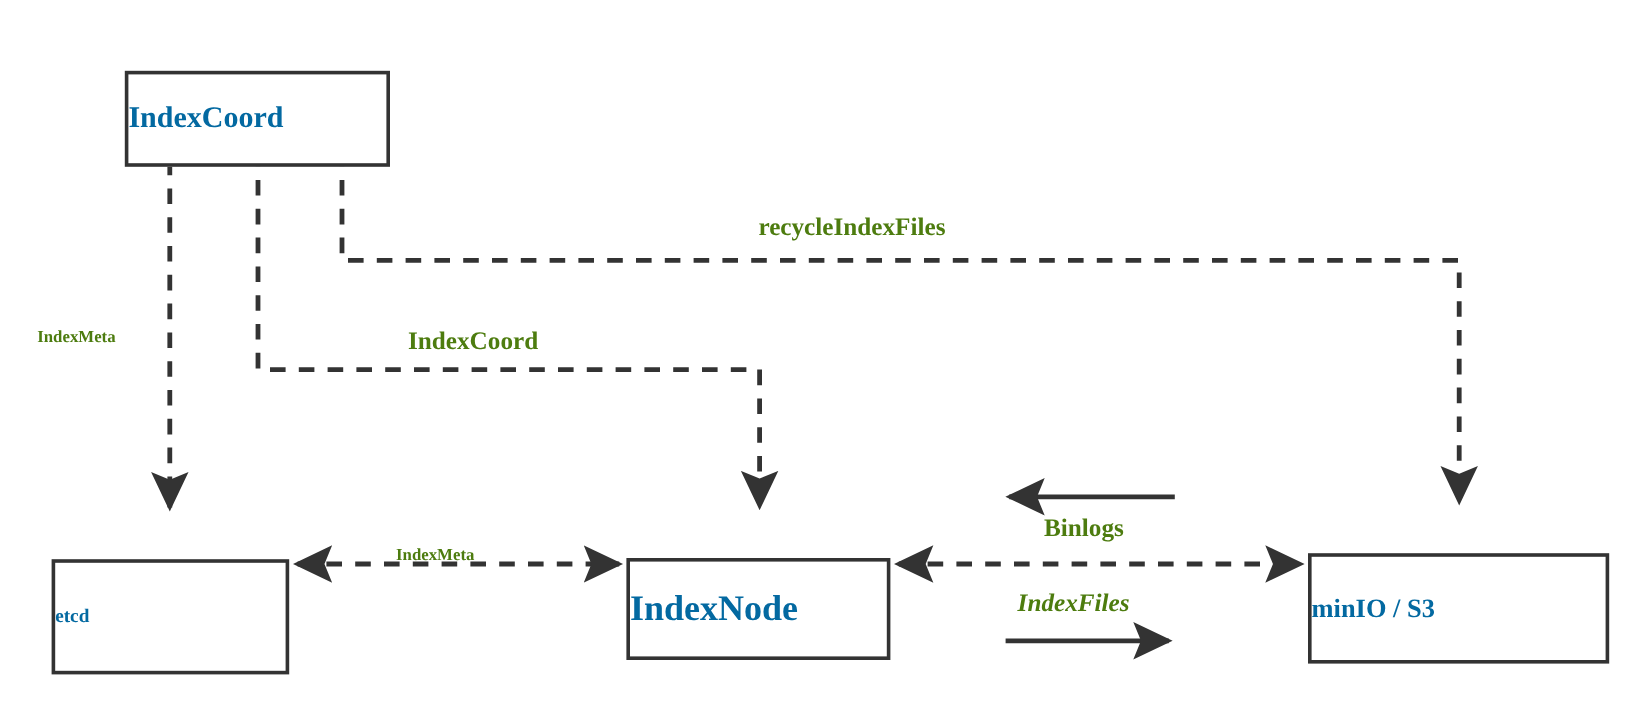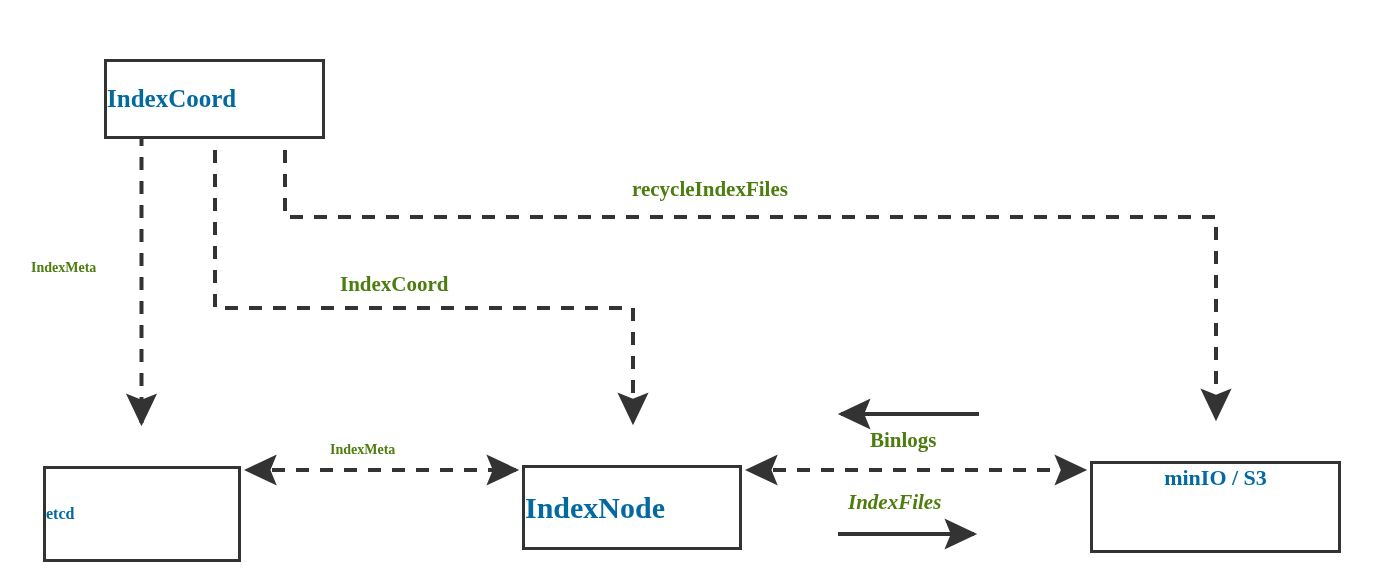--- a/index.html
+++ b/index.html
@@ -35,21 +35,21 @@
   }
   .node-label { display: block; }
   .edge-label {
     position: absolute;
     color: #4d7c0f;
     font-weight: bold;
     white-space: nowrap;
     text-align: center;
   }
   .big-label { font-size: 21px; }
-  .small-label { font-size: 14px; }
+  .small-label { font-size: 14px; margin-top: 14px; }
 </style>
 </head>
 <body>
 
 <svg id="canvas" viewBox="0 0 1377 585" xmlns="http://www.w3.org/2000/svg">
   <defs>
     <marker id="arrow-end" markerWidth="9" markerHeight="9" refX="7.4" refY="4.5" orient="auto" markerUnits="strokeWidth">
       <path d="M0,0.6 L8.2,4.5 L0,8.4 L1.6,4.5 Z" fill="#333333"></path>
     </marker>
     <marker id="arrow-start" markerWidth="9" markerHeight="9" refX="1.0" refY="4.5" orient="auto" markerUnits="strokeWidth">
@@ -91,21 +91,21 @@
 </div>
 
 <div class="node-box" style="left:43px; top:429px; width:198px; height:96px; font-size:16px;">
   <span class="node-label">etcd</span>
 </div>
 
 <div class="node-box" style="left:522px; top:428px; width:220px; height:85px; font-size:30px;">
   <span class="node-label">IndexNode</span>
 </div>
 
-<div class="node-box" style="left:1090px; top:424px; width:251px; height:92px; font-size:22px; flex-direction:column;">
+<div class="node-box" style="left:1090px; top:424px; width:251px; height:92px; font-size:22px; ">
   <span class="node-label">minIO / S3</span>
 </div>
 
 <div class="edge-label small-label" style="left:31px; top:260px;">IndexMeta</div>
 
 <div class="edge-label big-label" style="left:340px; top:272px;">IndexCoord</div>
 
 <div class="edge-label big-label" style="left:632px; top:177px;">recycleIndexFiles</div>
 
 <div class="edge-label small-label" style="left:330px; top:442px;">IndexMeta</div>

